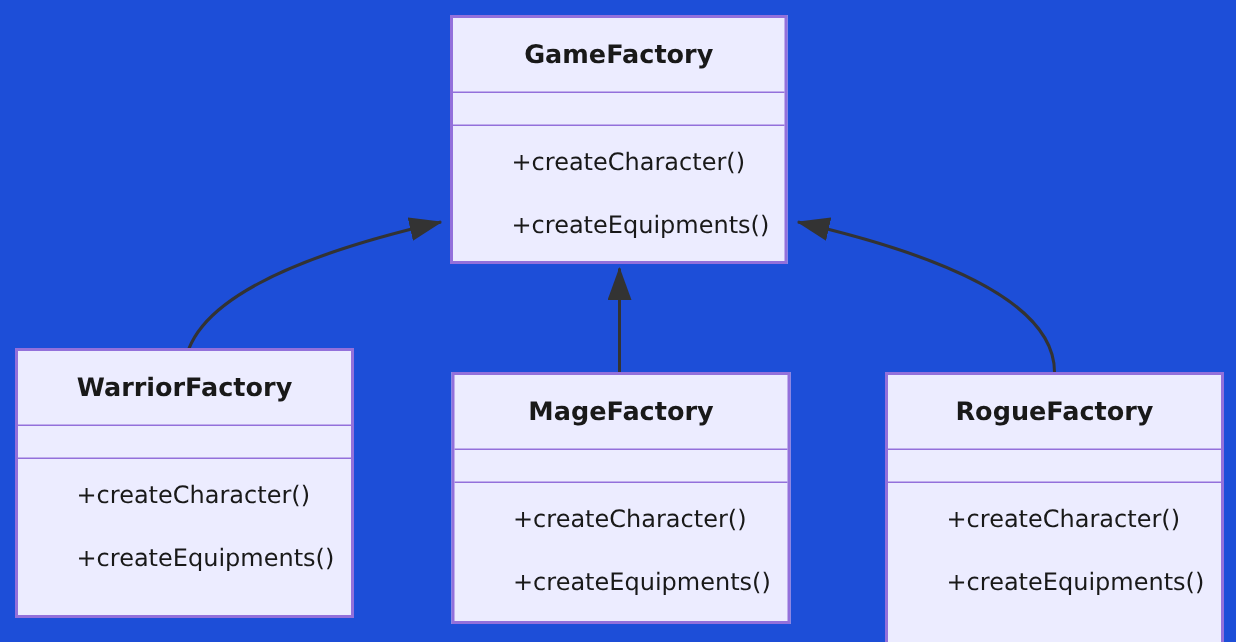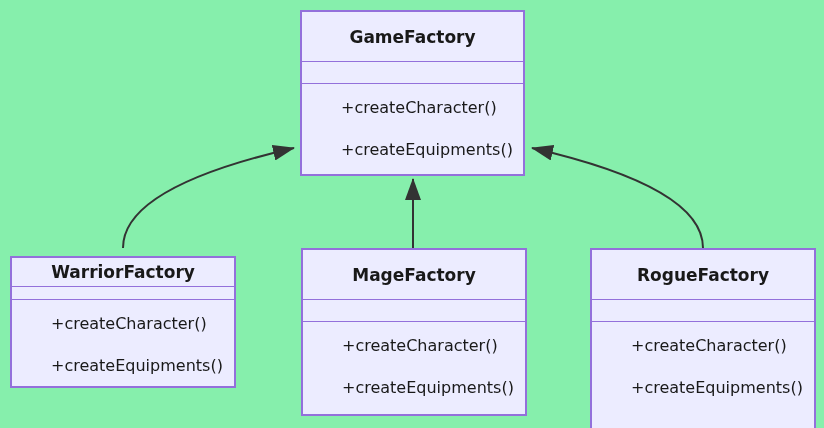--- a/index.html
+++ b/index.html
@@ -4,21 +4,21 @@
 <style>
   html, body {
     margin: 0;
     padding: 0;
     background: #ffffff;
   }
   .canvas {
     position: relative;
     width: 824px;
     height: 428px;
-    background: #86efac;
+    background: #1d4ed8;
     font-family: "DejaVu Sans", "Liberation Sans", sans-serif;
     overflow: hidden;
     text-align: right;
   }
   .arrow-layer {
     position: absolute;
     left: 0;
     top: 0;
     width: 824px;
     height: 428px;
@@ -78,21 +78,21 @@
 
   <div class="class-box" style="left:300px; top:10px; width:225px; height:166px;">
     <div class="cls-title">GameFactory</div>
     <div class="cls-attrs"></div>
     <div class="cls-methods">
       <div class="method">+createCharacter()</div>
       <div class="method">+createEquipments()</div>
     </div>
   </div>
 
-  <div class="class-box" style="left:10px; top:256px; width:226px; height:132px;">
+  <div class="class-box" style="left:10px; top:232px; width:226px; height:180px;">
     <div class="cls-title">WarriorFactory</div>
     <div class="cls-attrs"></div>
     <div class="cls-methods">
       <div class="method">+createCharacter()</div>
       <div class="method">+createEquipments()</div>
     </div>
   </div>
 
   <div class="class-box" style="left:301px; top:248px; width:226px; height:168px;">
     <div class="cls-title">MageFactory</div>

